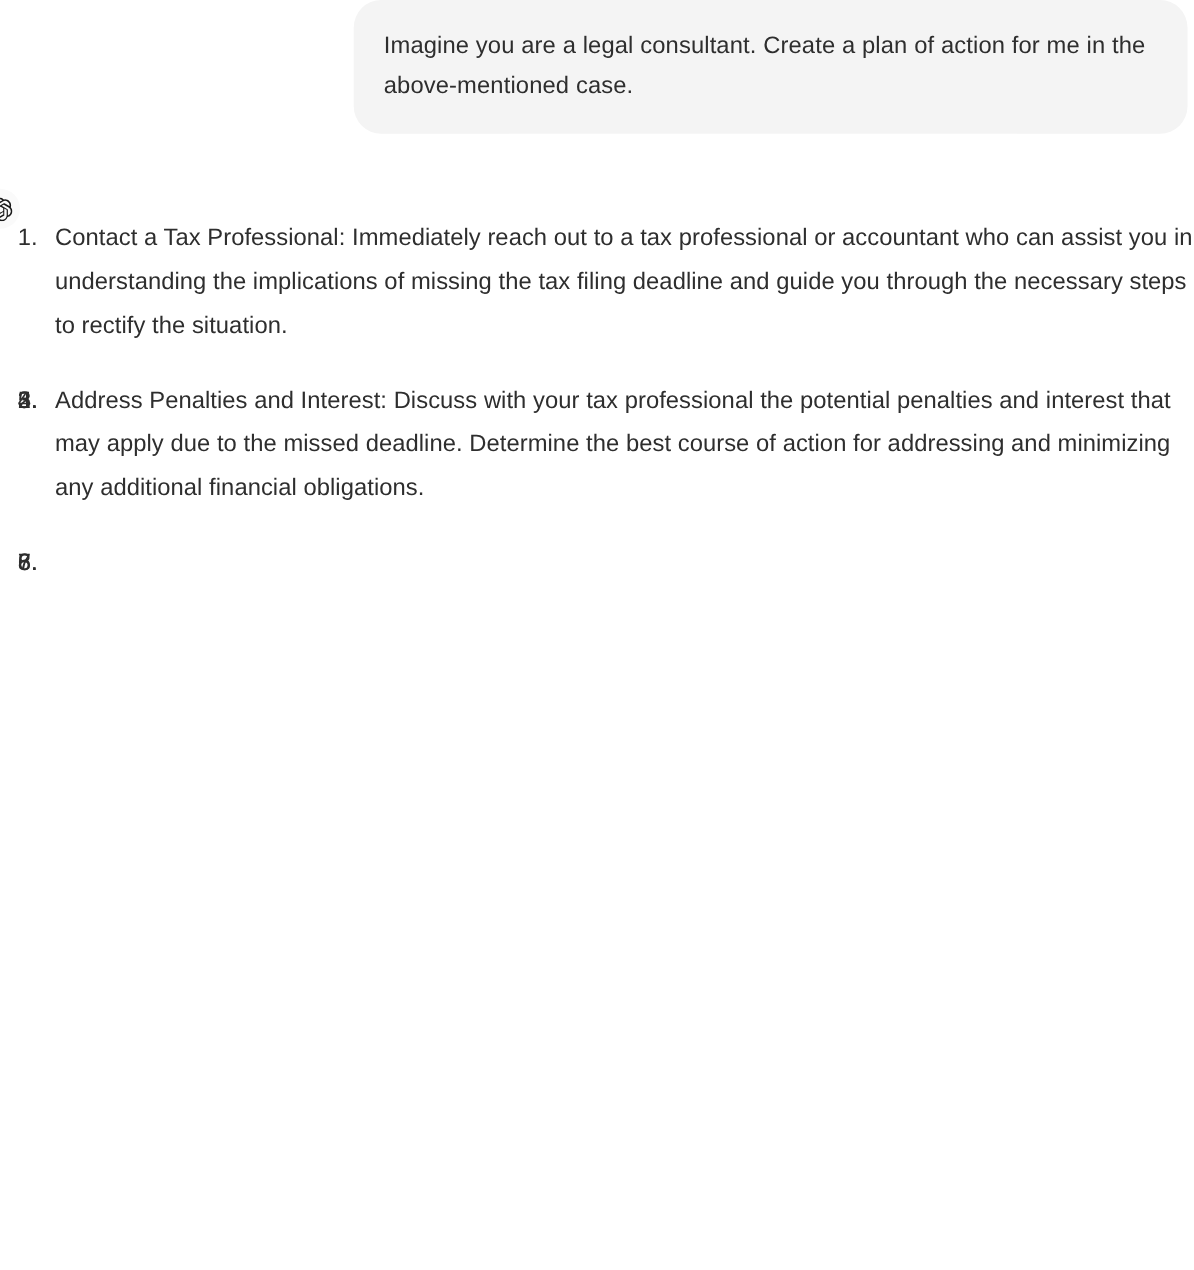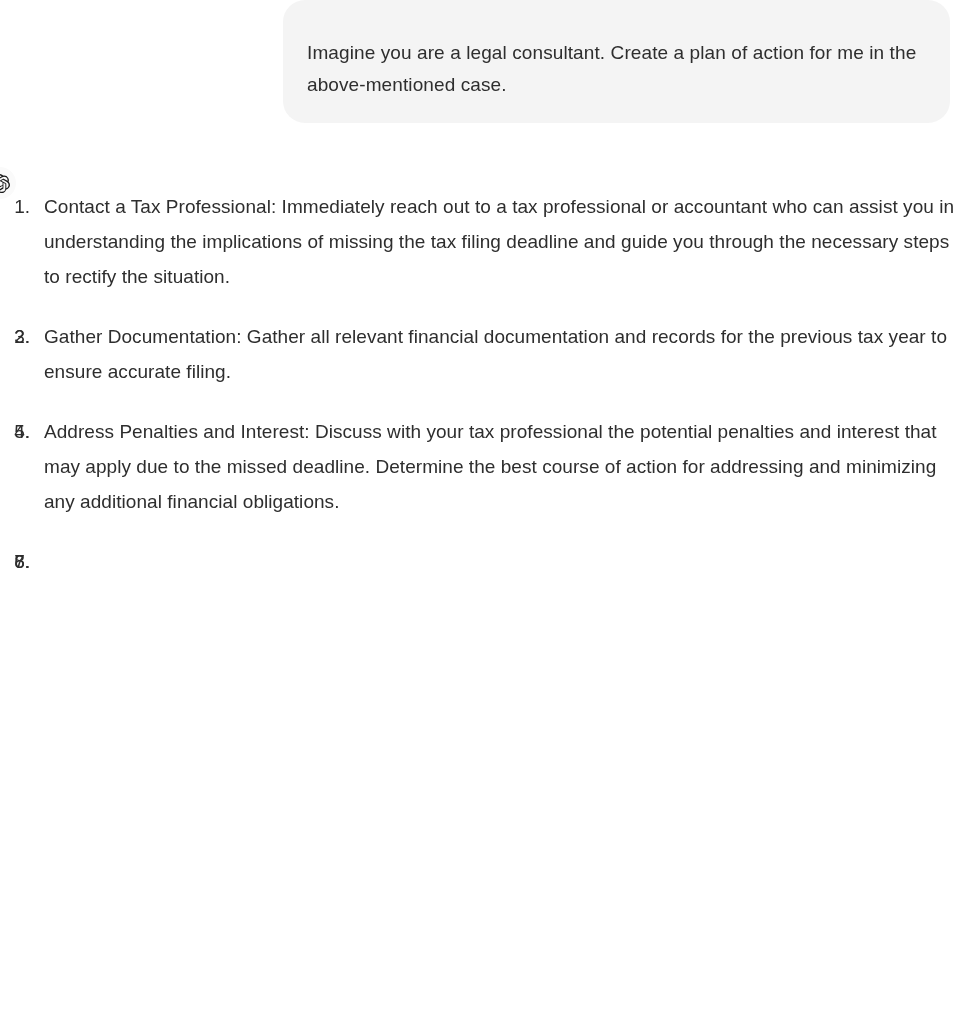--- a/index.html
+++ b/index.html
@@ -22,21 +22,21 @@
     display: flex;
     justify-content: flex-end;
     padding: 0;
   }
   .user-bubble {
     box-sizing: border-box;
     width: 667px;
     margin-right: 5px;
     background: #f4f4f4;
     border-radius: 22px;
-    padding: 37px 28px 22px 24px;
+    padding: 21px 28px 22px 24px;
   }
   .user-bubble-text {
     font-size: 19px;
     line-height: 32px;
     color: #2e2e2e;
     letter-spacing: 0.1px;
     white-space: pre-wrap;
   }
 
   
@@ -120,21 +120,20 @@
         <span class="step-marker">1.</span>
         <span class="step-text">Contact a Tax Professional: Immediately reach out to a tax professional or accountant who can assist you in understanding the implications of missing the tax filing deadline and guide you through the necessary steps to rectify the situation.</span>
       </li>
 
       <li>
         <span class="step-marker">2.</span>
       </li>
 
       <li>
         <span class="step-marker">3.</span>
-        <span class="step-text">Gather Documentation: Gather all relevant financial documentation and records for the previous tax year to ensure accurate filing.</span>
       </li>
 
       <li>
         <span class="step-marker">4.</span>
       </li>
 
       <li>
         <span class="step-marker">5.</span>
         <span class="step-text">Address Penalties and Interest: Discuss with your tax professional the potential penalties and interest that may apply due to the missed deadline. Determine the best course of action for addressing and minimizing any additional financial obligations.</span>
       </li>

